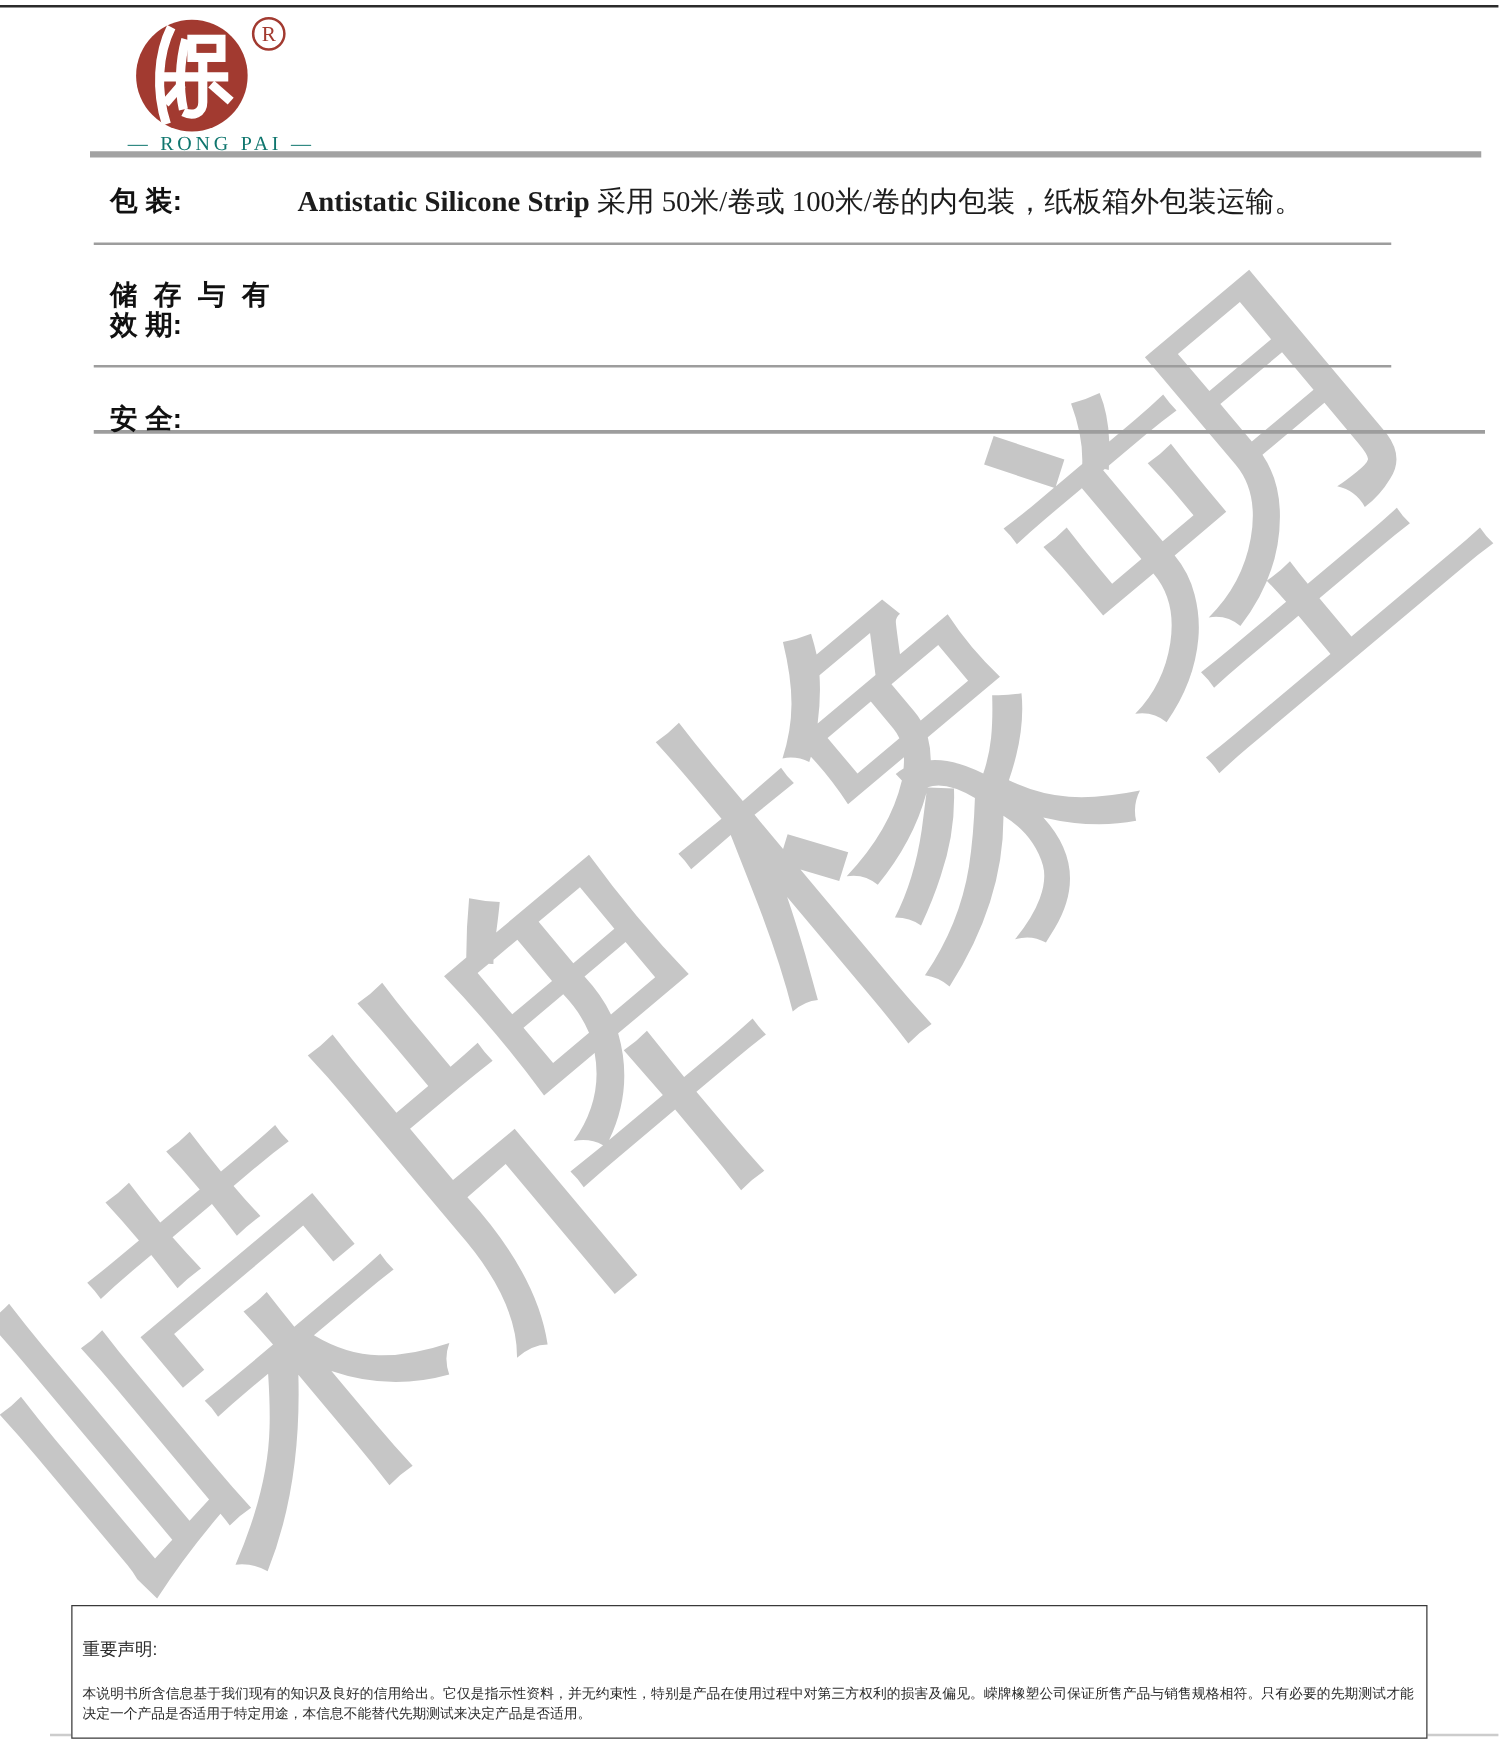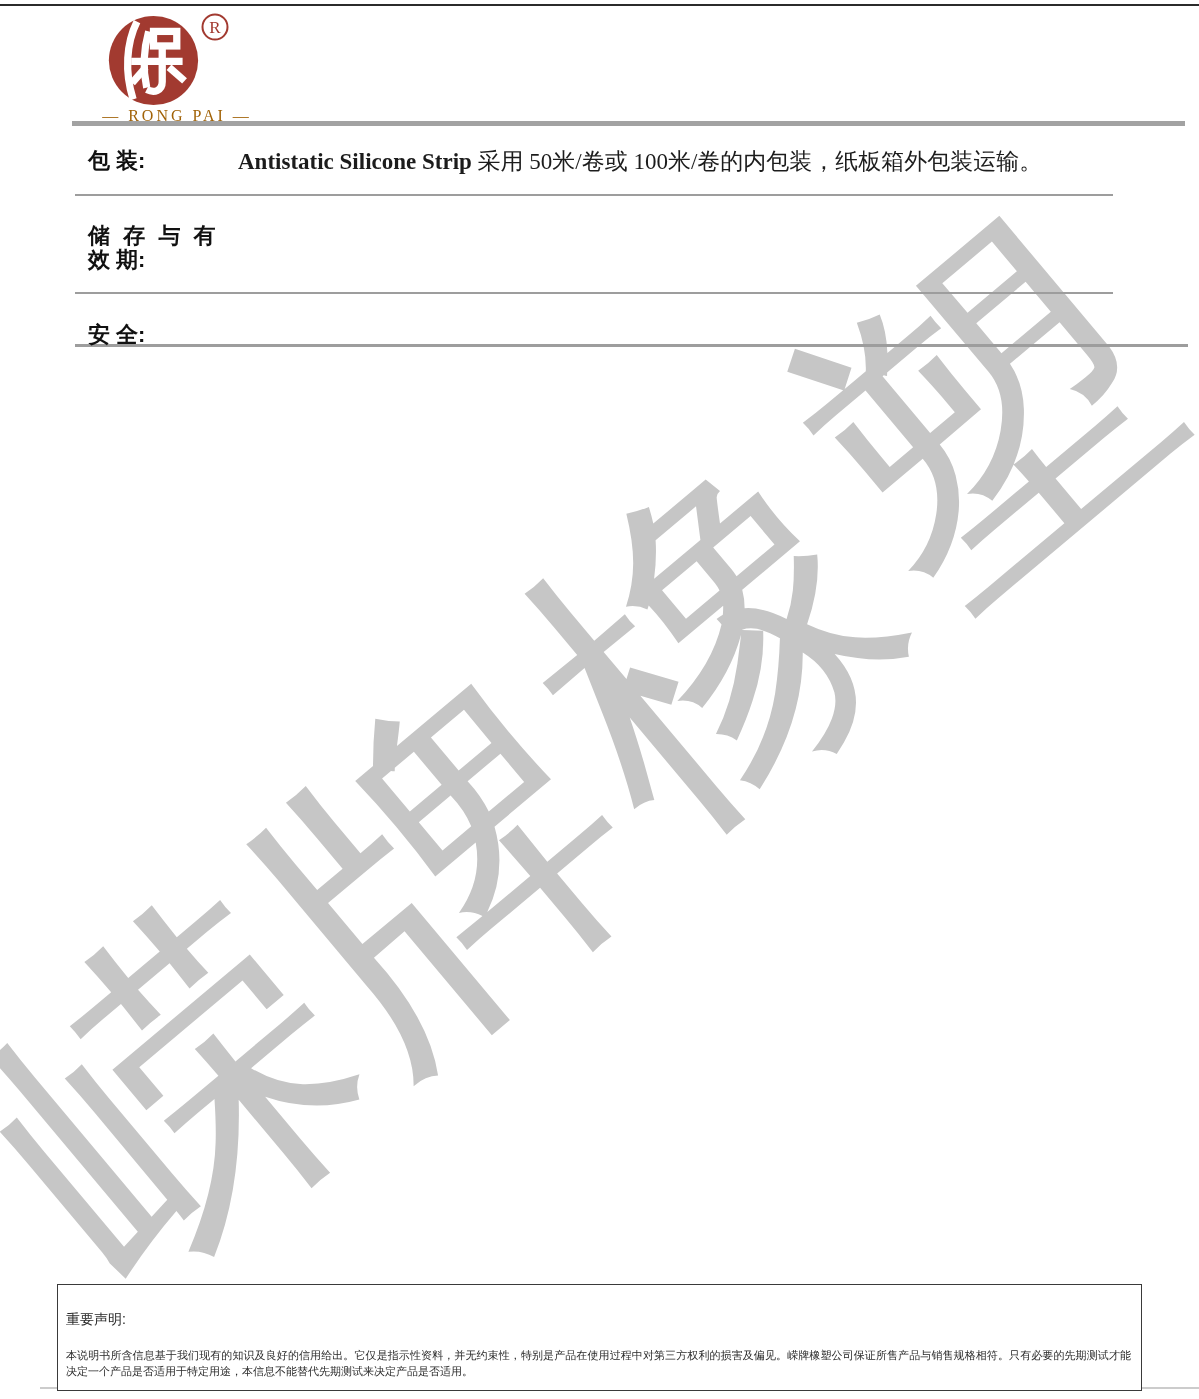--- a/index.html
+++ b/index.html
@@ -14,21 +14,21 @@
   .abs{position:absolute;}
   
   .top-rule{top:4px;left:0;width:1199px;height:2px;background:#2b2b2b;}
   
   .logo-wrap{top:10px;left:100px;width:140px;height:120px;z-index:4;}
   .emblem{position:absolute;left:5px;top:2px;width:97px;height:97px;}
   .reg{position:absolute;left:100px;top:2px;width:30px;height:30px;}
   .brand-line{
     position:absolute;left:-28px;top:97px;width:210px;
     font-family:"Liberation Serif", serif;
-    font-size:16px;letter-spacing:3px;color:#a16207;
+    font-size:16px;letter-spacing:3px;color:#0f766e;
     white-space:nowrap;text-align:center;
   }
   .logo-underbar{top:121px;left:72px;width:1113px;height:5px;background:#a2a2a2;z-index:3;}
   
   .row-label{
     left:88px;z-index:4;
     font-family:"Liberation Sans", sans-serif;
     font-weight:bold;font-size:22px;color:#111;
     white-space:nowrap;
   }

